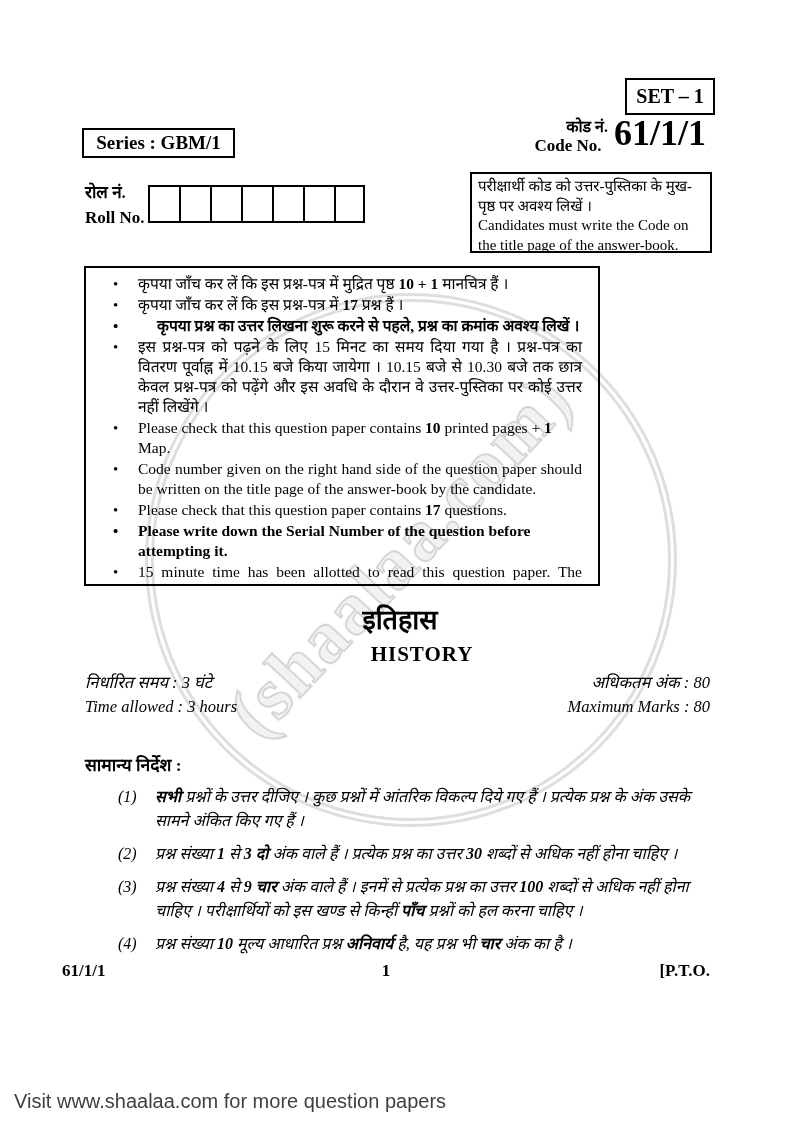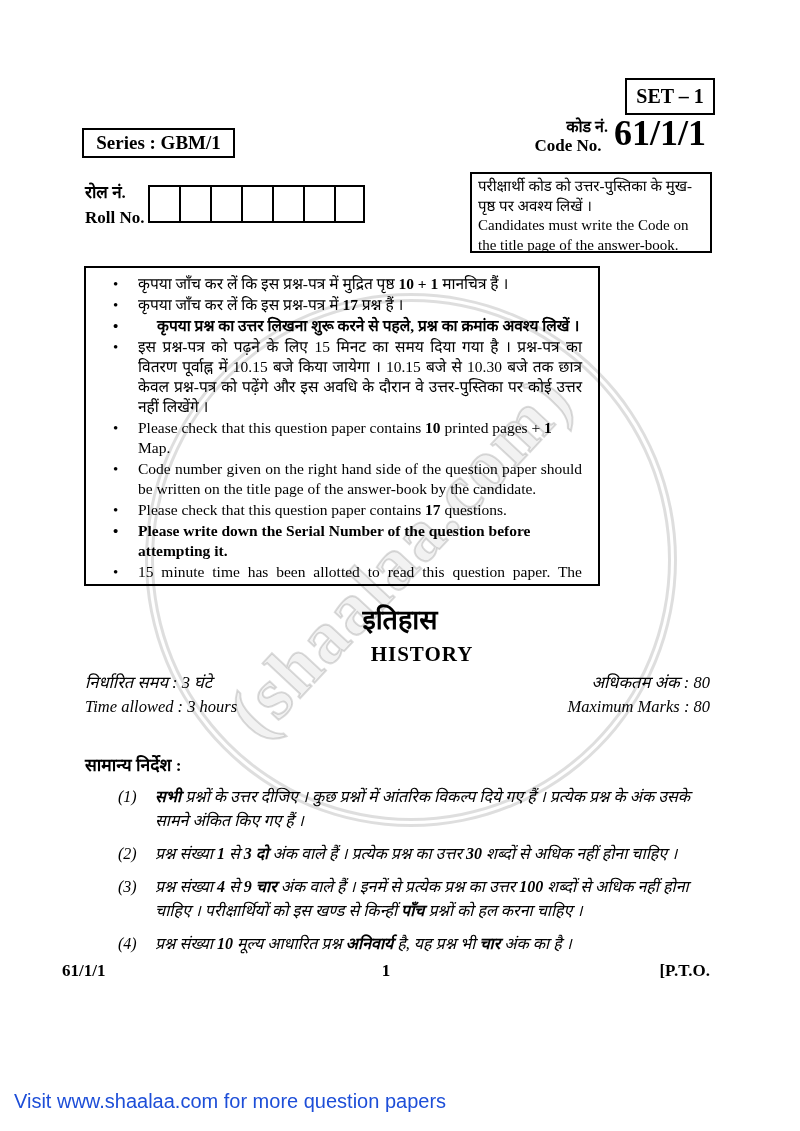--- a/index.html
+++ b/index.html
@@ -58,21 +58,21 @@
   .gi .num{width:37px;flex:none;}
   .gi .txt{flex:1;}
 
   
   #footer-row{left:62px;top:961px;width:648px;display:flex;font-weight:bold;font-size:17px;}
   #footer-row .l{width:33%;text-align:left;}
   #footer-row .c{width:34%;text-align:center;}
   #footer-row .r{width:33%;text-align:right;}
 
   #site-banner{left:14px;top:1090px;font-family:"Liberation Sans","DejaVu Sans",sans-serif;
-               font-size:20px;color:#1d4ed8;}
+               font-size:20px;color:#404040;}
 </style>
 </head>
 <body>
 
 <div id="page">
 
   <div class="abs" id="wm-circle"></div>
   <div class="abs" id="wm-textwrap">
     <span id="wm-text">(shaalaa.com)</span>
   </div>

